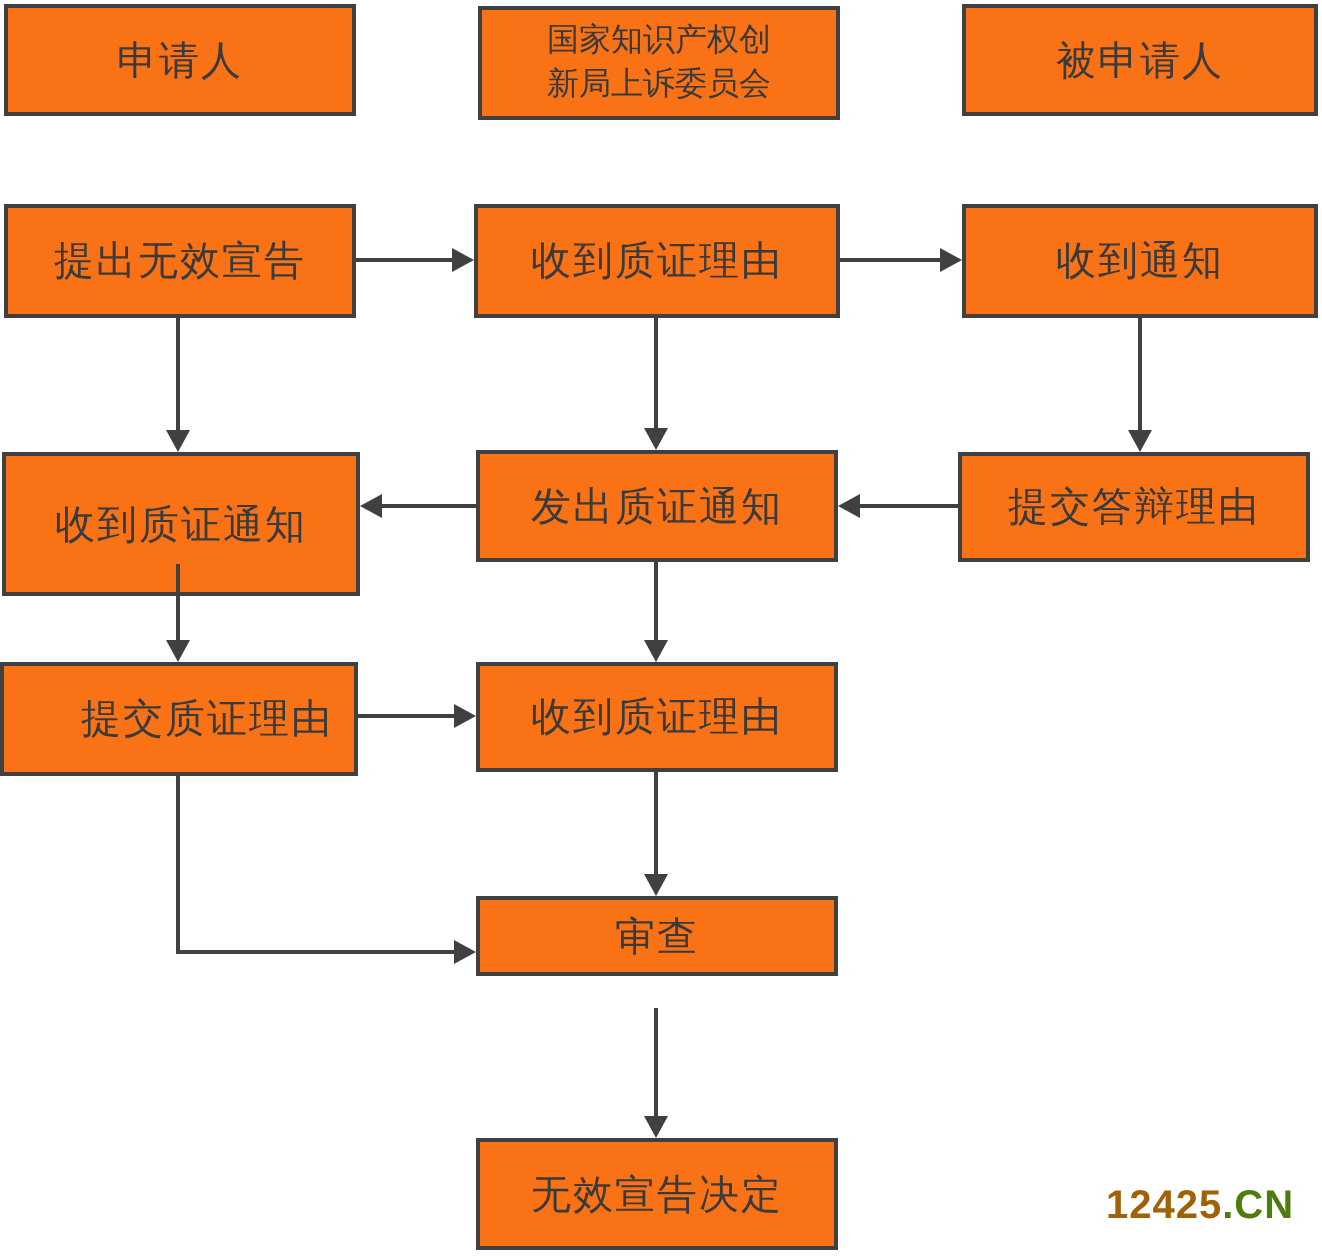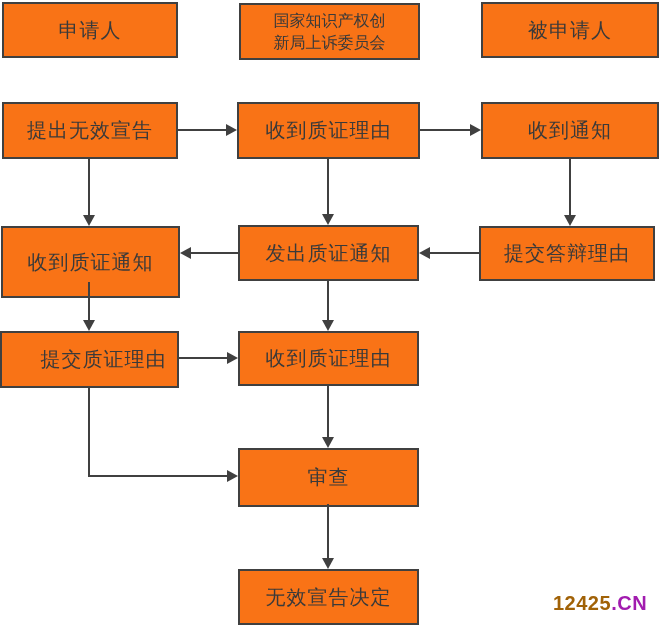--- a/index.html
+++ b/index.html
@@ -68,21 +68,21 @@
   .logo {
     position: absolute;
     left: 553px;
     top: 592px;
     font-size: 20px;
     font-weight: bold;
     letter-spacing: 0.5px;
     white-space: nowrap;
   }
   .logo .logo-prefix { color: #a16207; }
-  .logo .logo-suffix { color: #a21caf; }
+  .logo .logo-suffix { color: #4d7c0f; }
 </style>
 </head>
 <body>
 
 <div class="canvas">
 
   <div class="node" style="left:2px; top:2px; width:176px; height:56px;">申请人</div>
 
   <div class="node node-small" style="left:239px; top:3px; width:181px; height:57px;">
     <span>国家知识产权创</span>
@@ -100,21 +100,21 @@
   <div class="node" style="left:1px; top:226px; width:179px; height:72px;">收到质证通知</div>
 
   <div class="node" style="left:238px; top:225px; width:181px; height:56px;">发出质证通知</div>
 
   <div class="node" style="left:479px; top:226px; width:176px; height:55px;">提交答辩理由</div>
 
   <div class="node" style="left:0px; top:331px; width:179px; height:57px;padding-left:28px;">提交质证理由</div>
 
   <div class="node" style="left:238px; top:331px; width:181px; height:55px;">收到质证理由</div>
 
-  <div class="node" style="left:238px; top:448px; width:181px; height:59px;">审查</div>
+  <div class="node" style="left:238px; top:448px; width:181px; height:40px;">审查</div>
 
   <div class="node" style="left:238px; top:569px; width:181px; height:56px;">无效宣告决定</div>
 
   <div class="hline" style="left:178px; top:129px; width:48px;"></div>
   <div class="ah-right" style="left:226px; top:124px;"></div>
 
   <div class="hline" style="left:420px; top:129px; width:50px;"></div>
   <div class="ah-right" style="left:470px; top:124px;"></div>
 
   <div class="vline" style="left:88px; top:159px; height:56px;"></div>

